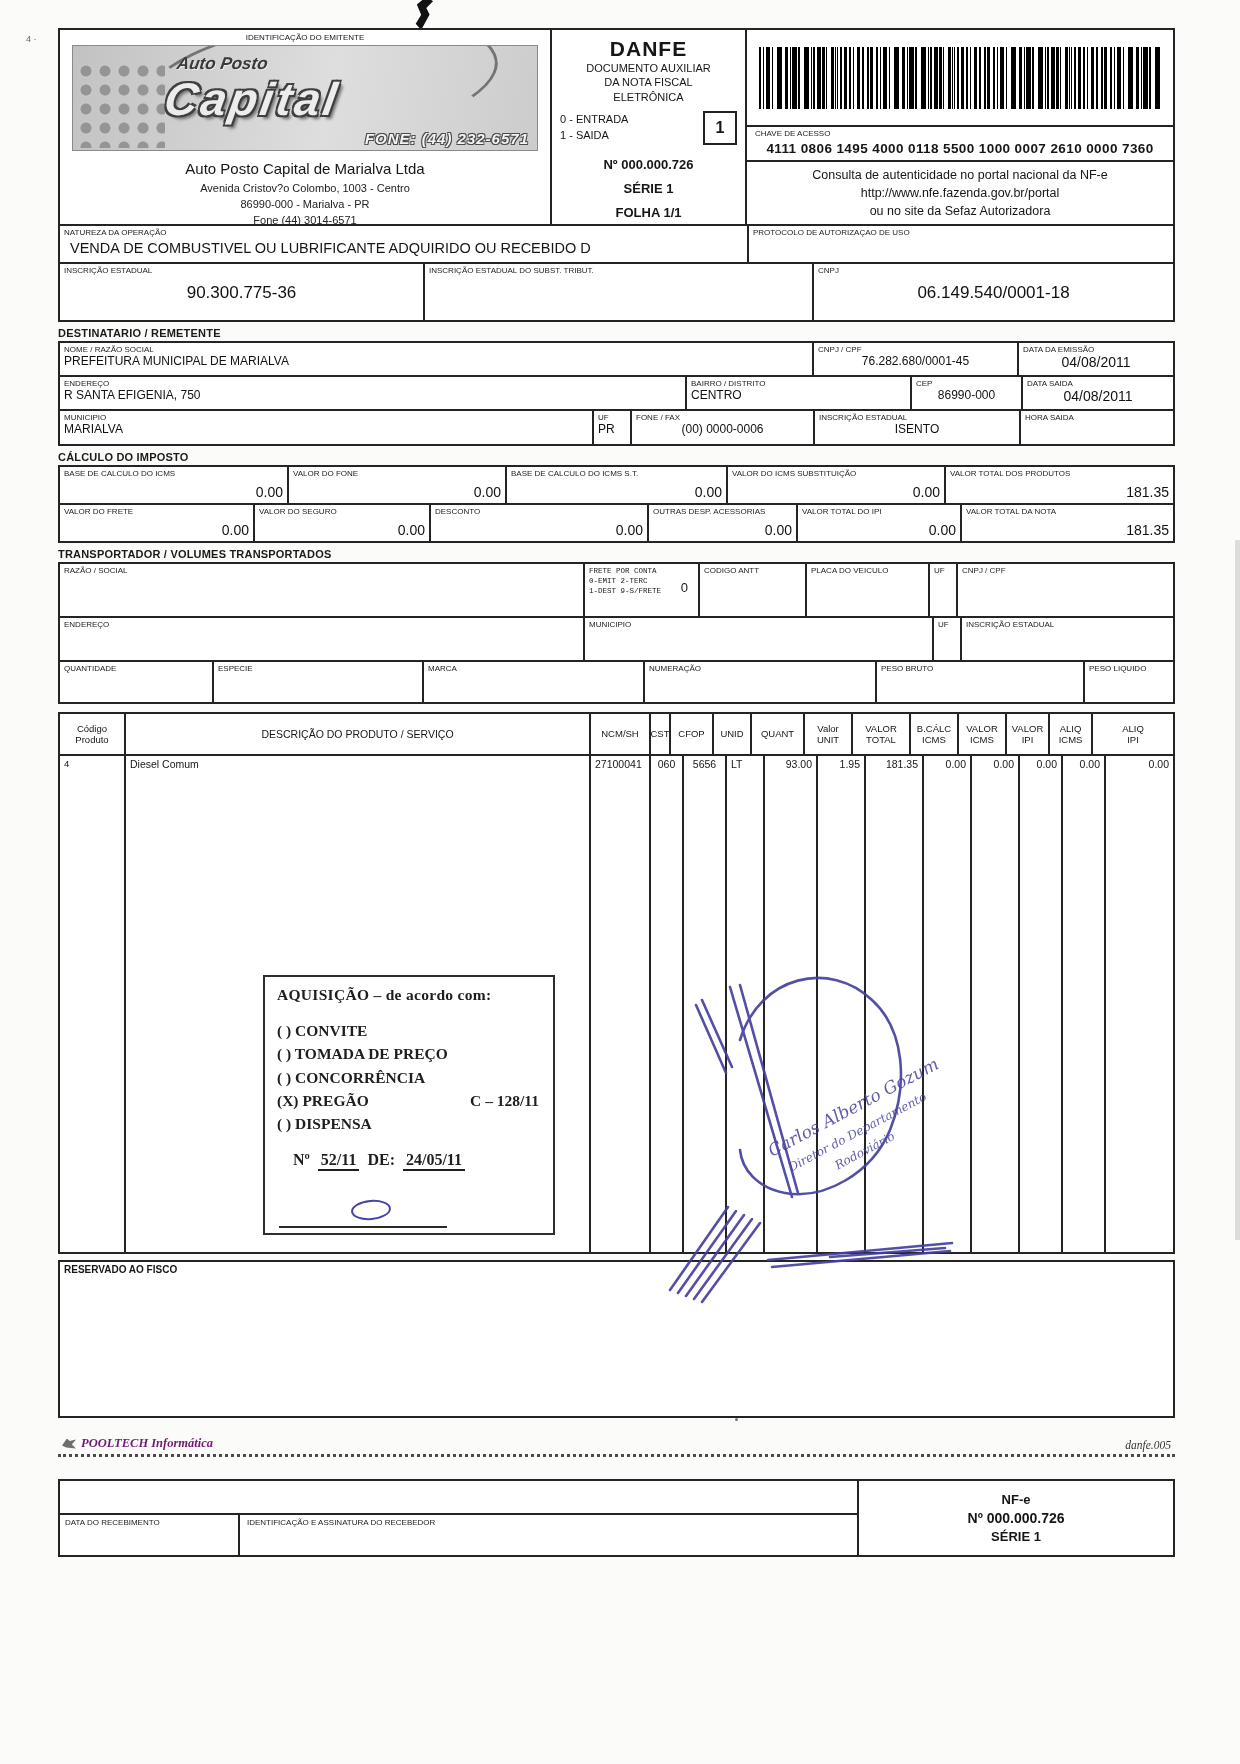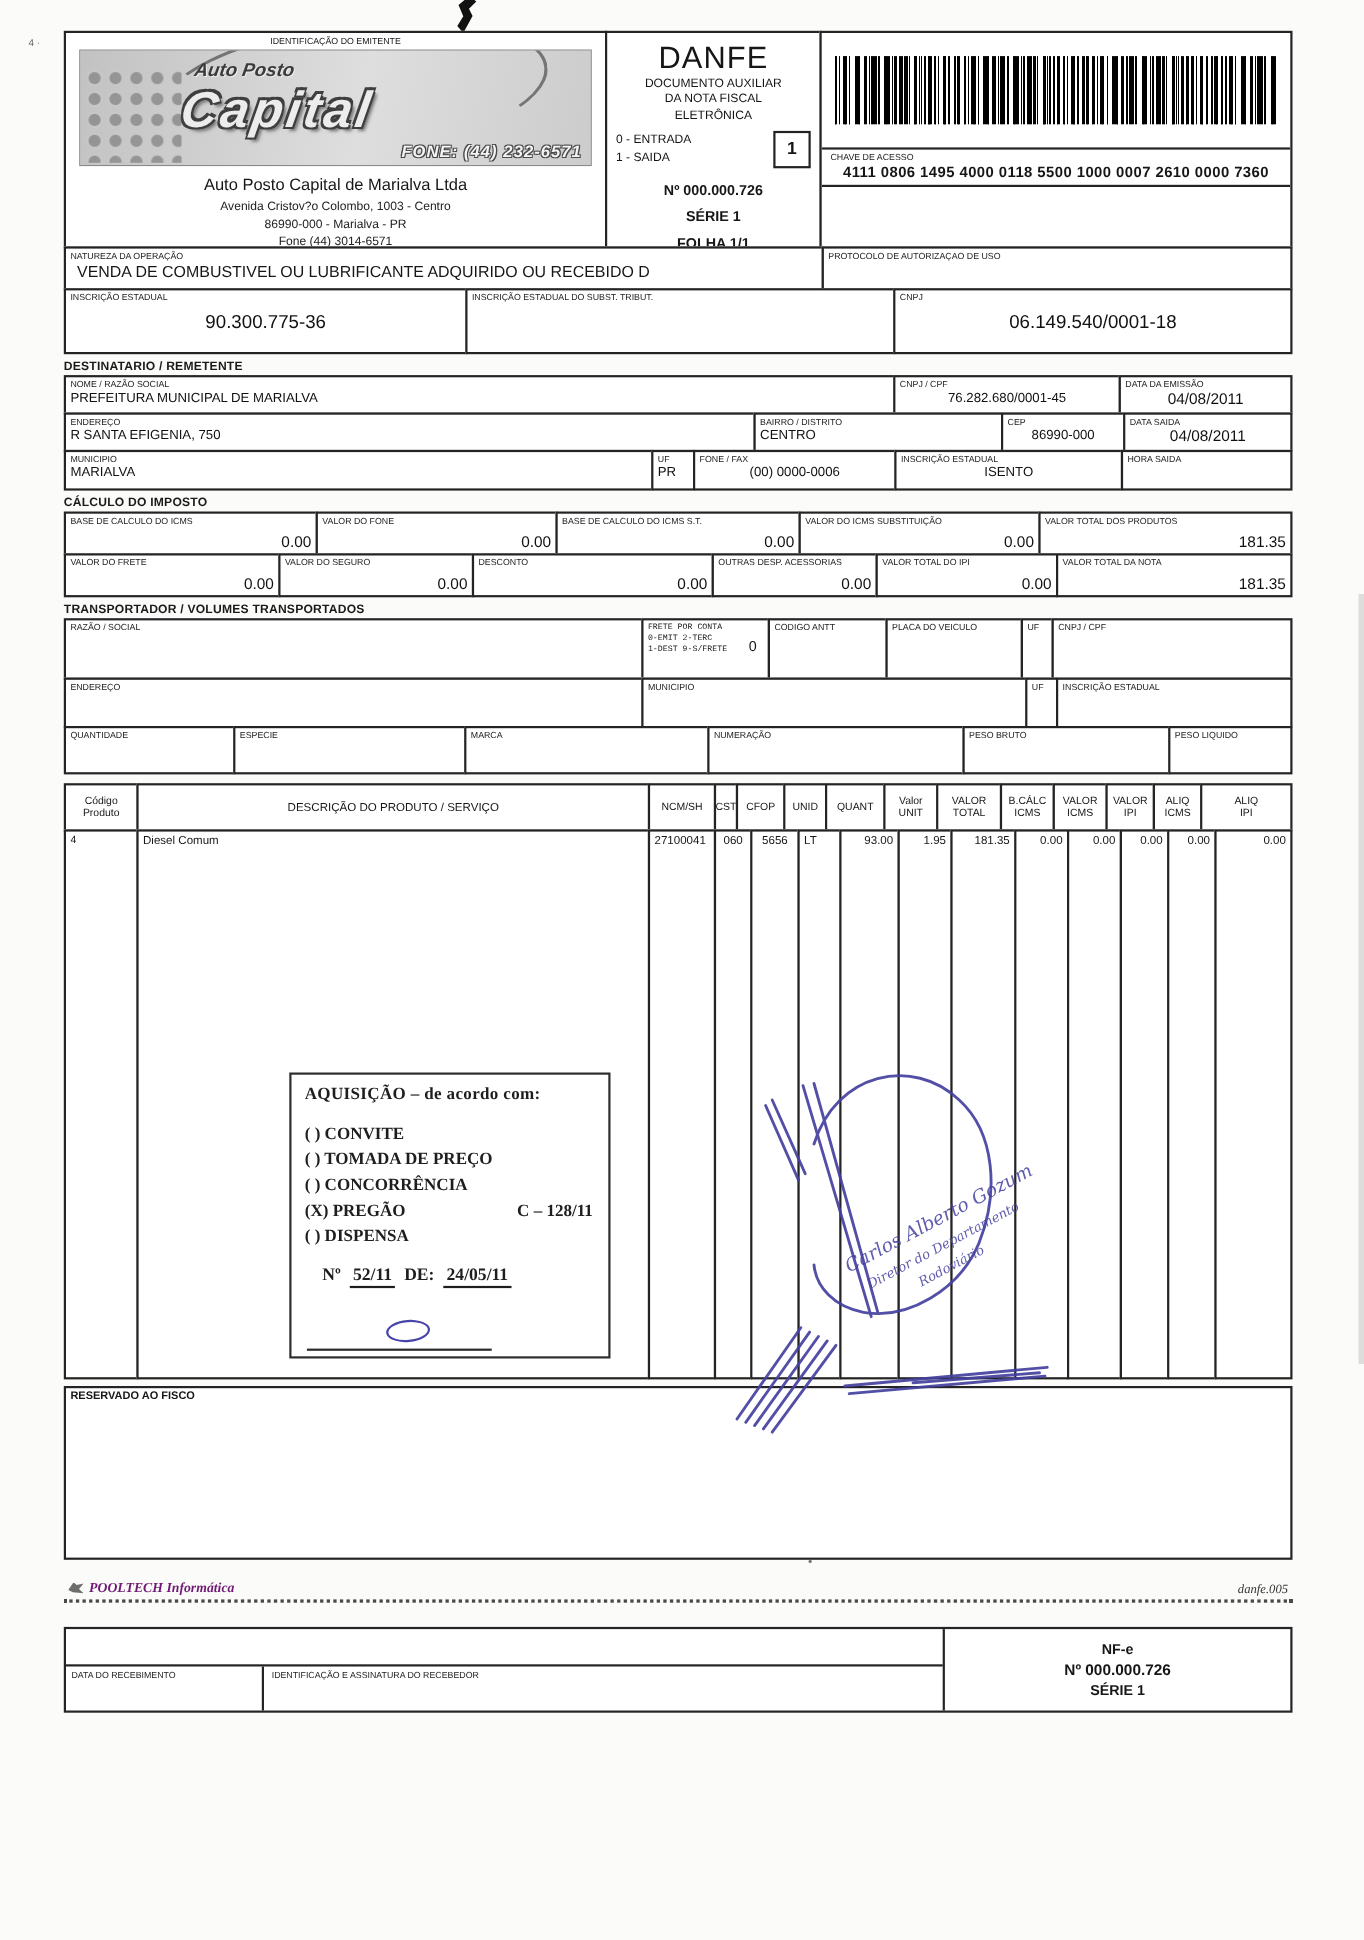--- a/index.html
+++ b/index.html
@@ -36,21 +36,21 @@
   .logo-capital{position:absolute;left:92px;top:26px;font-style:italic;font-weight:900;font-size:46px;
         letter-spacing:3px;color:#ececec;transform:skewX(-9deg);
         text-shadow:-2px -2px 0 #3f3f3f,2px -2px 0 #3f3f3f,-2px 2px 0 #3f3f3f,2px 2px 0 #3f3f3f,4px 4px 3px #777}
   .logo-phone{position:absolute;right:8px;bottom:3px;font-style:italic;font-weight:700;font-size:15px;
         color:#f4f4f4;letter-spacing:1px;
         text-shadow:-1px -1px 0 #4a4a4a,1px -1px 0 #4a4a4a,-1px 1px 0 #4a4a4a,1px 1px 0 #4a4a4a}
   .emit-name{font-size:15px;text-align:center;margin-top:9px}
   .emit-addr{font-size:11px;text-align:center;line-height:1.45;margin-top:4px;color:#222}
 
   .danfe-cell{text-align:center}
-  .danfe-title{font-weight:400;font-size:28px;letter-spacing:1px;margin-top:5px}
+  .danfe-title{font-weight:700;font-size:21px;letter-spacing:1px;margin-top:5px}
   .danfe-sub{font-size:11px;line-height:1.3}
   .es-wrap{display:flex;justify-content:space-between;align-items:center;text-align:left;
         margin:7px 4px 0 4px;font-size:11px;line-height:1.45}
   .tipo-box{border:2px solid #222;width:30px;height:30px;display:flex;align-items:center;
         justify-content:center;font-weight:700;font-size:16px;background:#fff}
   .danfe-num{font-weight:700;font-size:13px;margin-top:12px}
   .danfe-serie{font-weight:700;font-size:13px;margin-top:9px}
   .danfe-folha{font-weight:700;font-size:13px;margin-top:9px}
 
   .bc-col{padding:0;display:flex;flex-direction:column}
@@ -179,20 +179,25 @@
       </div>
 
       <div class="cell hdr-cell bc-col grow">
         <div class="bc-box">
           <div class="barcode"></div>
         </div>
         <div class="chave-box">
           <div class="lbl">CHAVE DE ACESSO</div>
           <div class="chave-val">4111 0806 1495 4000 0118 5500 1000 0007 2610 0000 7360</div>
         </div>
+        <div class="consulta-box">
+          <div>Consulta de autenticidade no portal nacional da NF-e</div>
+          <div>http://www.nfe.fazenda.gov.br/portal</div>
+          <div>ou no site da Sefaz Autorizadora</div>
+        </div>
       </div>
     </div>
 
     <div class="row collapse">
       <div class="cell" style="width:691px;height:40px">
         <div class="lbl">NATUREZA DA OPERAÇÃO</div>
         <div class="nat-val">VENDA DE COMBUSTIVEL OU LUBRIFICANTE ADQUIRIDO OU RECEBIDO D</div>
       </div>
       <div class="cell grow" style="height:40px">
         <div class="lbl">PROTOCOLO DE AUTORIZAÇAO DE USO</div>
@@ -370,21 +375,21 @@
       </div>
       <div class="cell" style="width:212px;height:44px">
         <div class="lbl">ESPECIE</div>
       </div>
       <div class="cell" style="width:223px;height:44px">
         <div class="lbl">MARCA</div>
       </div>
       <div class="cell" style="width:234px;height:44px">
         <div class="lbl">NUMERAÇÃO</div>
       </div>
-      <div class="cell" style="width:189px;height:44px">
+      <div class="cell" style="width:210px;height:44px">
         <div class="lbl">PESO BRUTO</div>
       </div>
       <div class="cell grow" style="height:44px">
         <div class="lbl">PESO LIQUIDO</div>
       </div>
     </div>
 
     <div class="row tbl">
       <div class="cell th" style="width:68px;height:44px">Código
 Produto</div>

